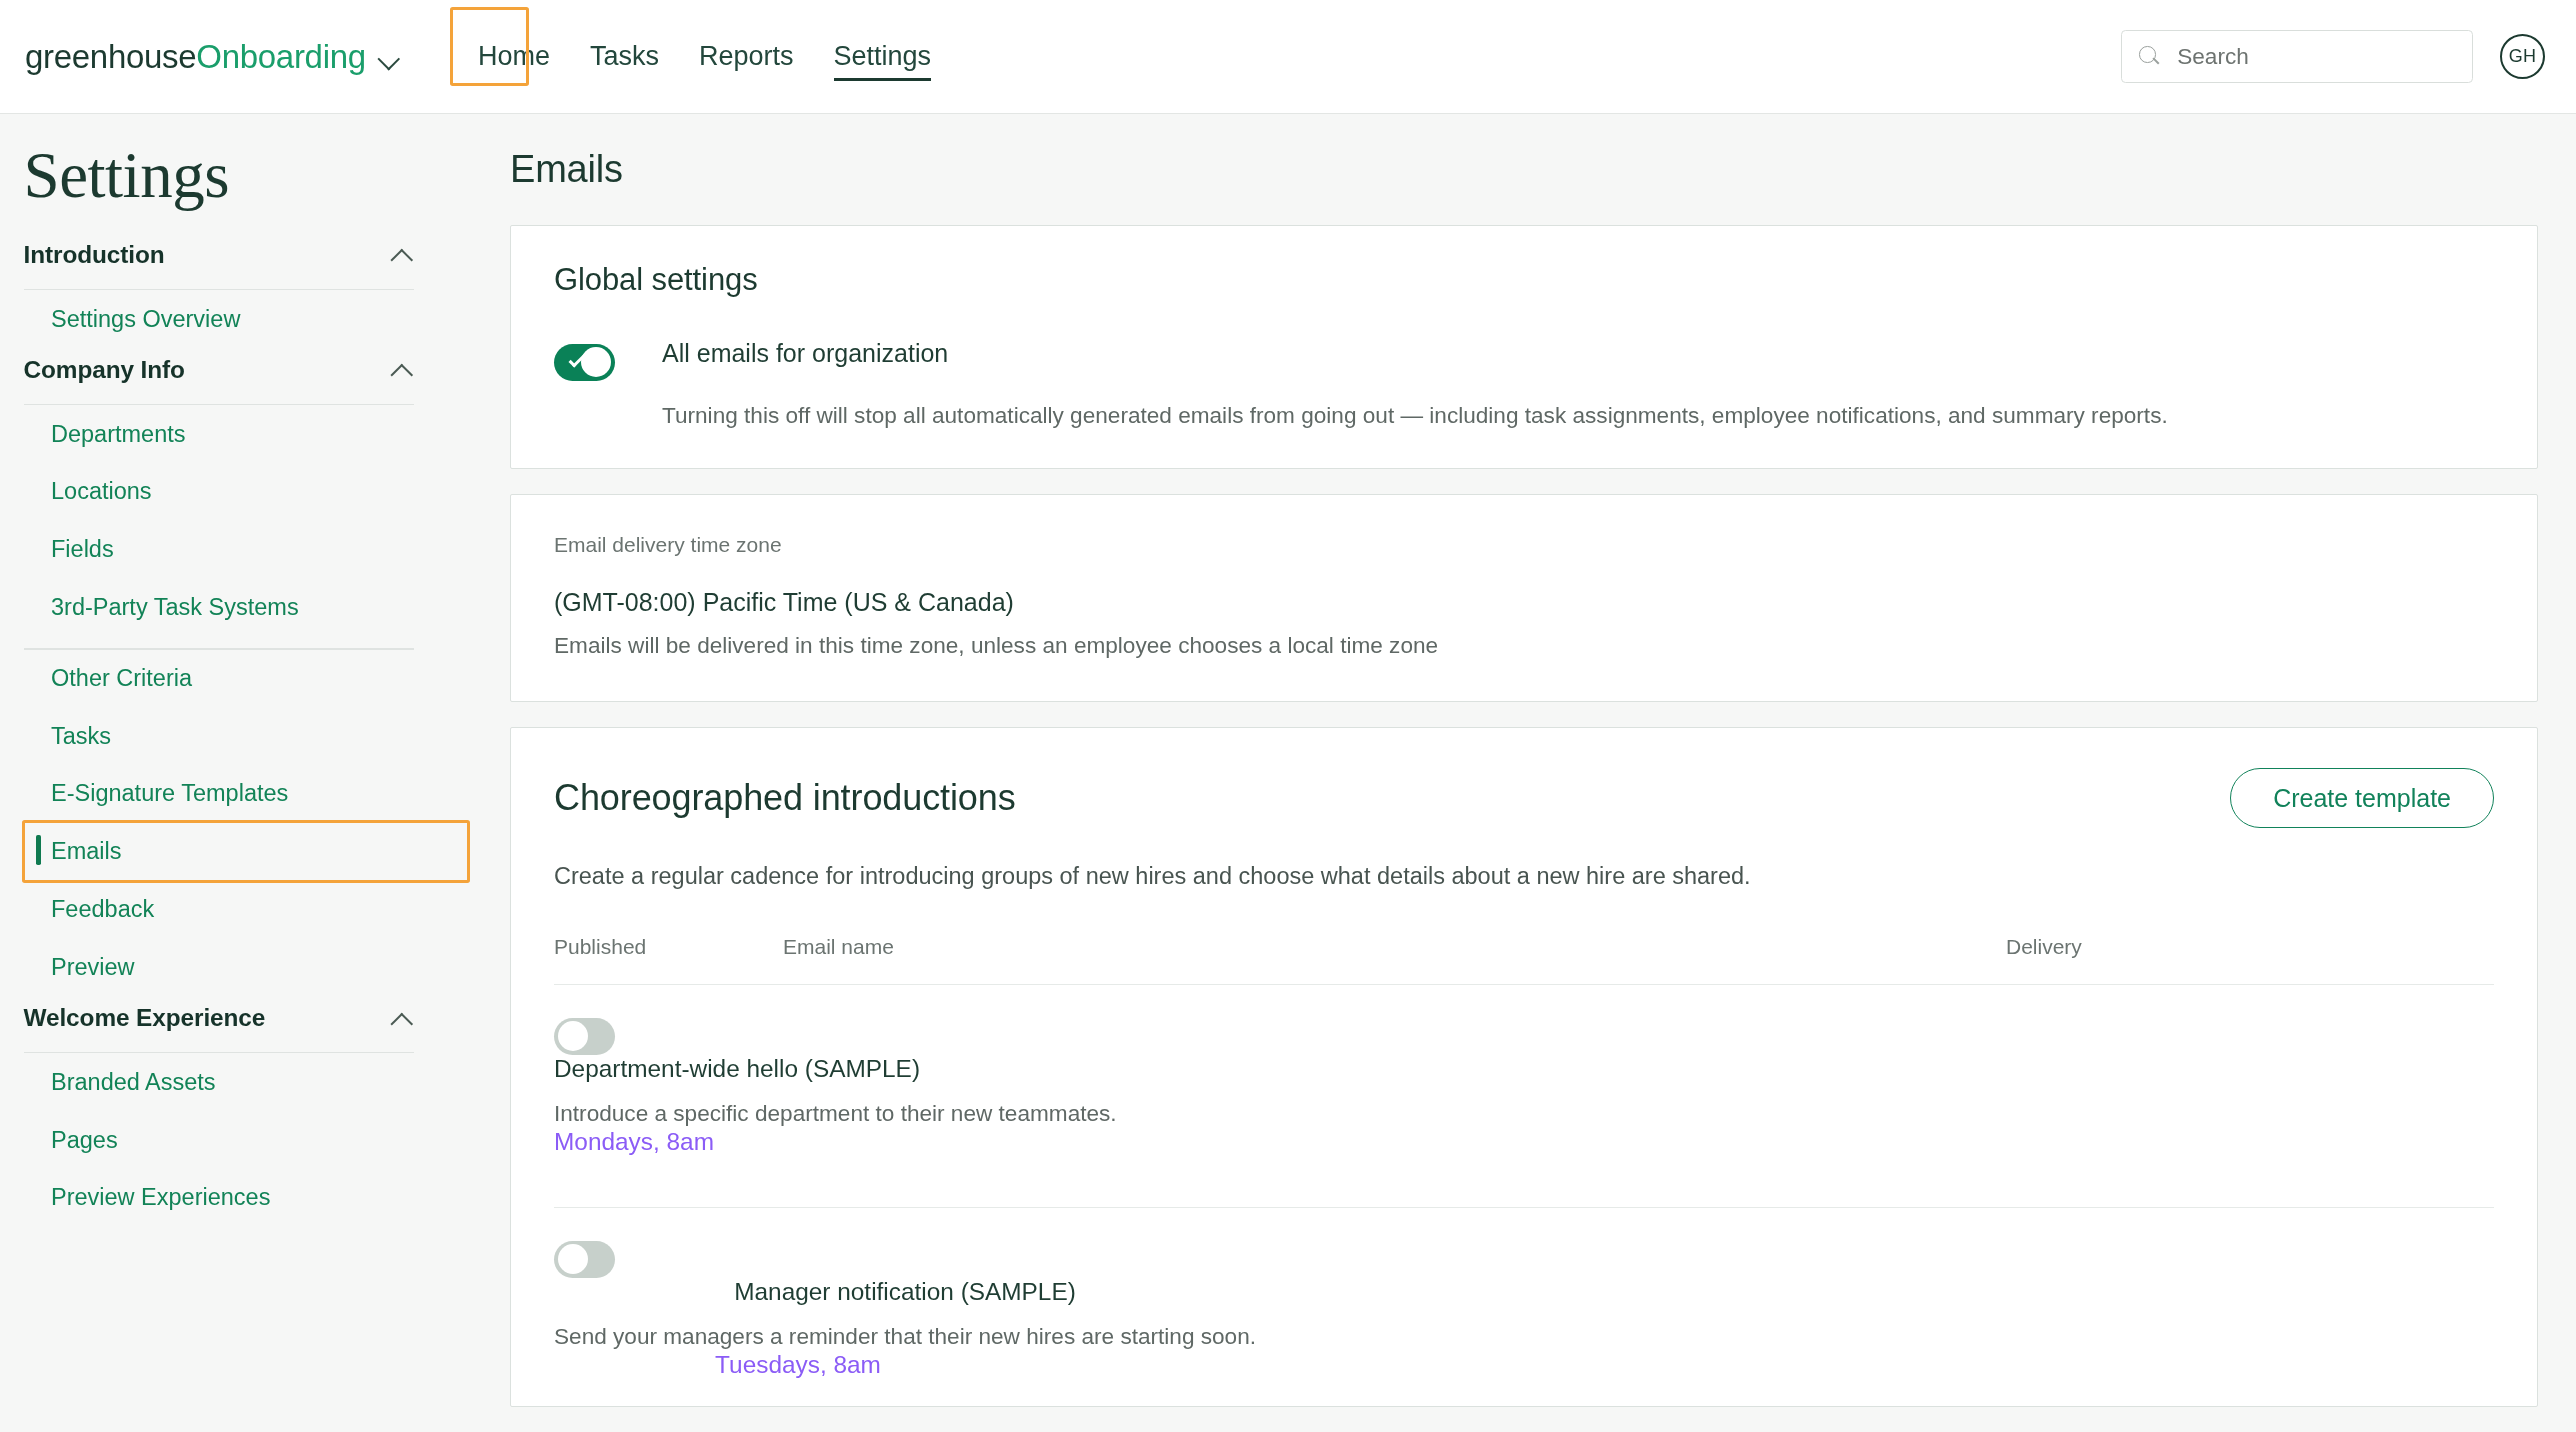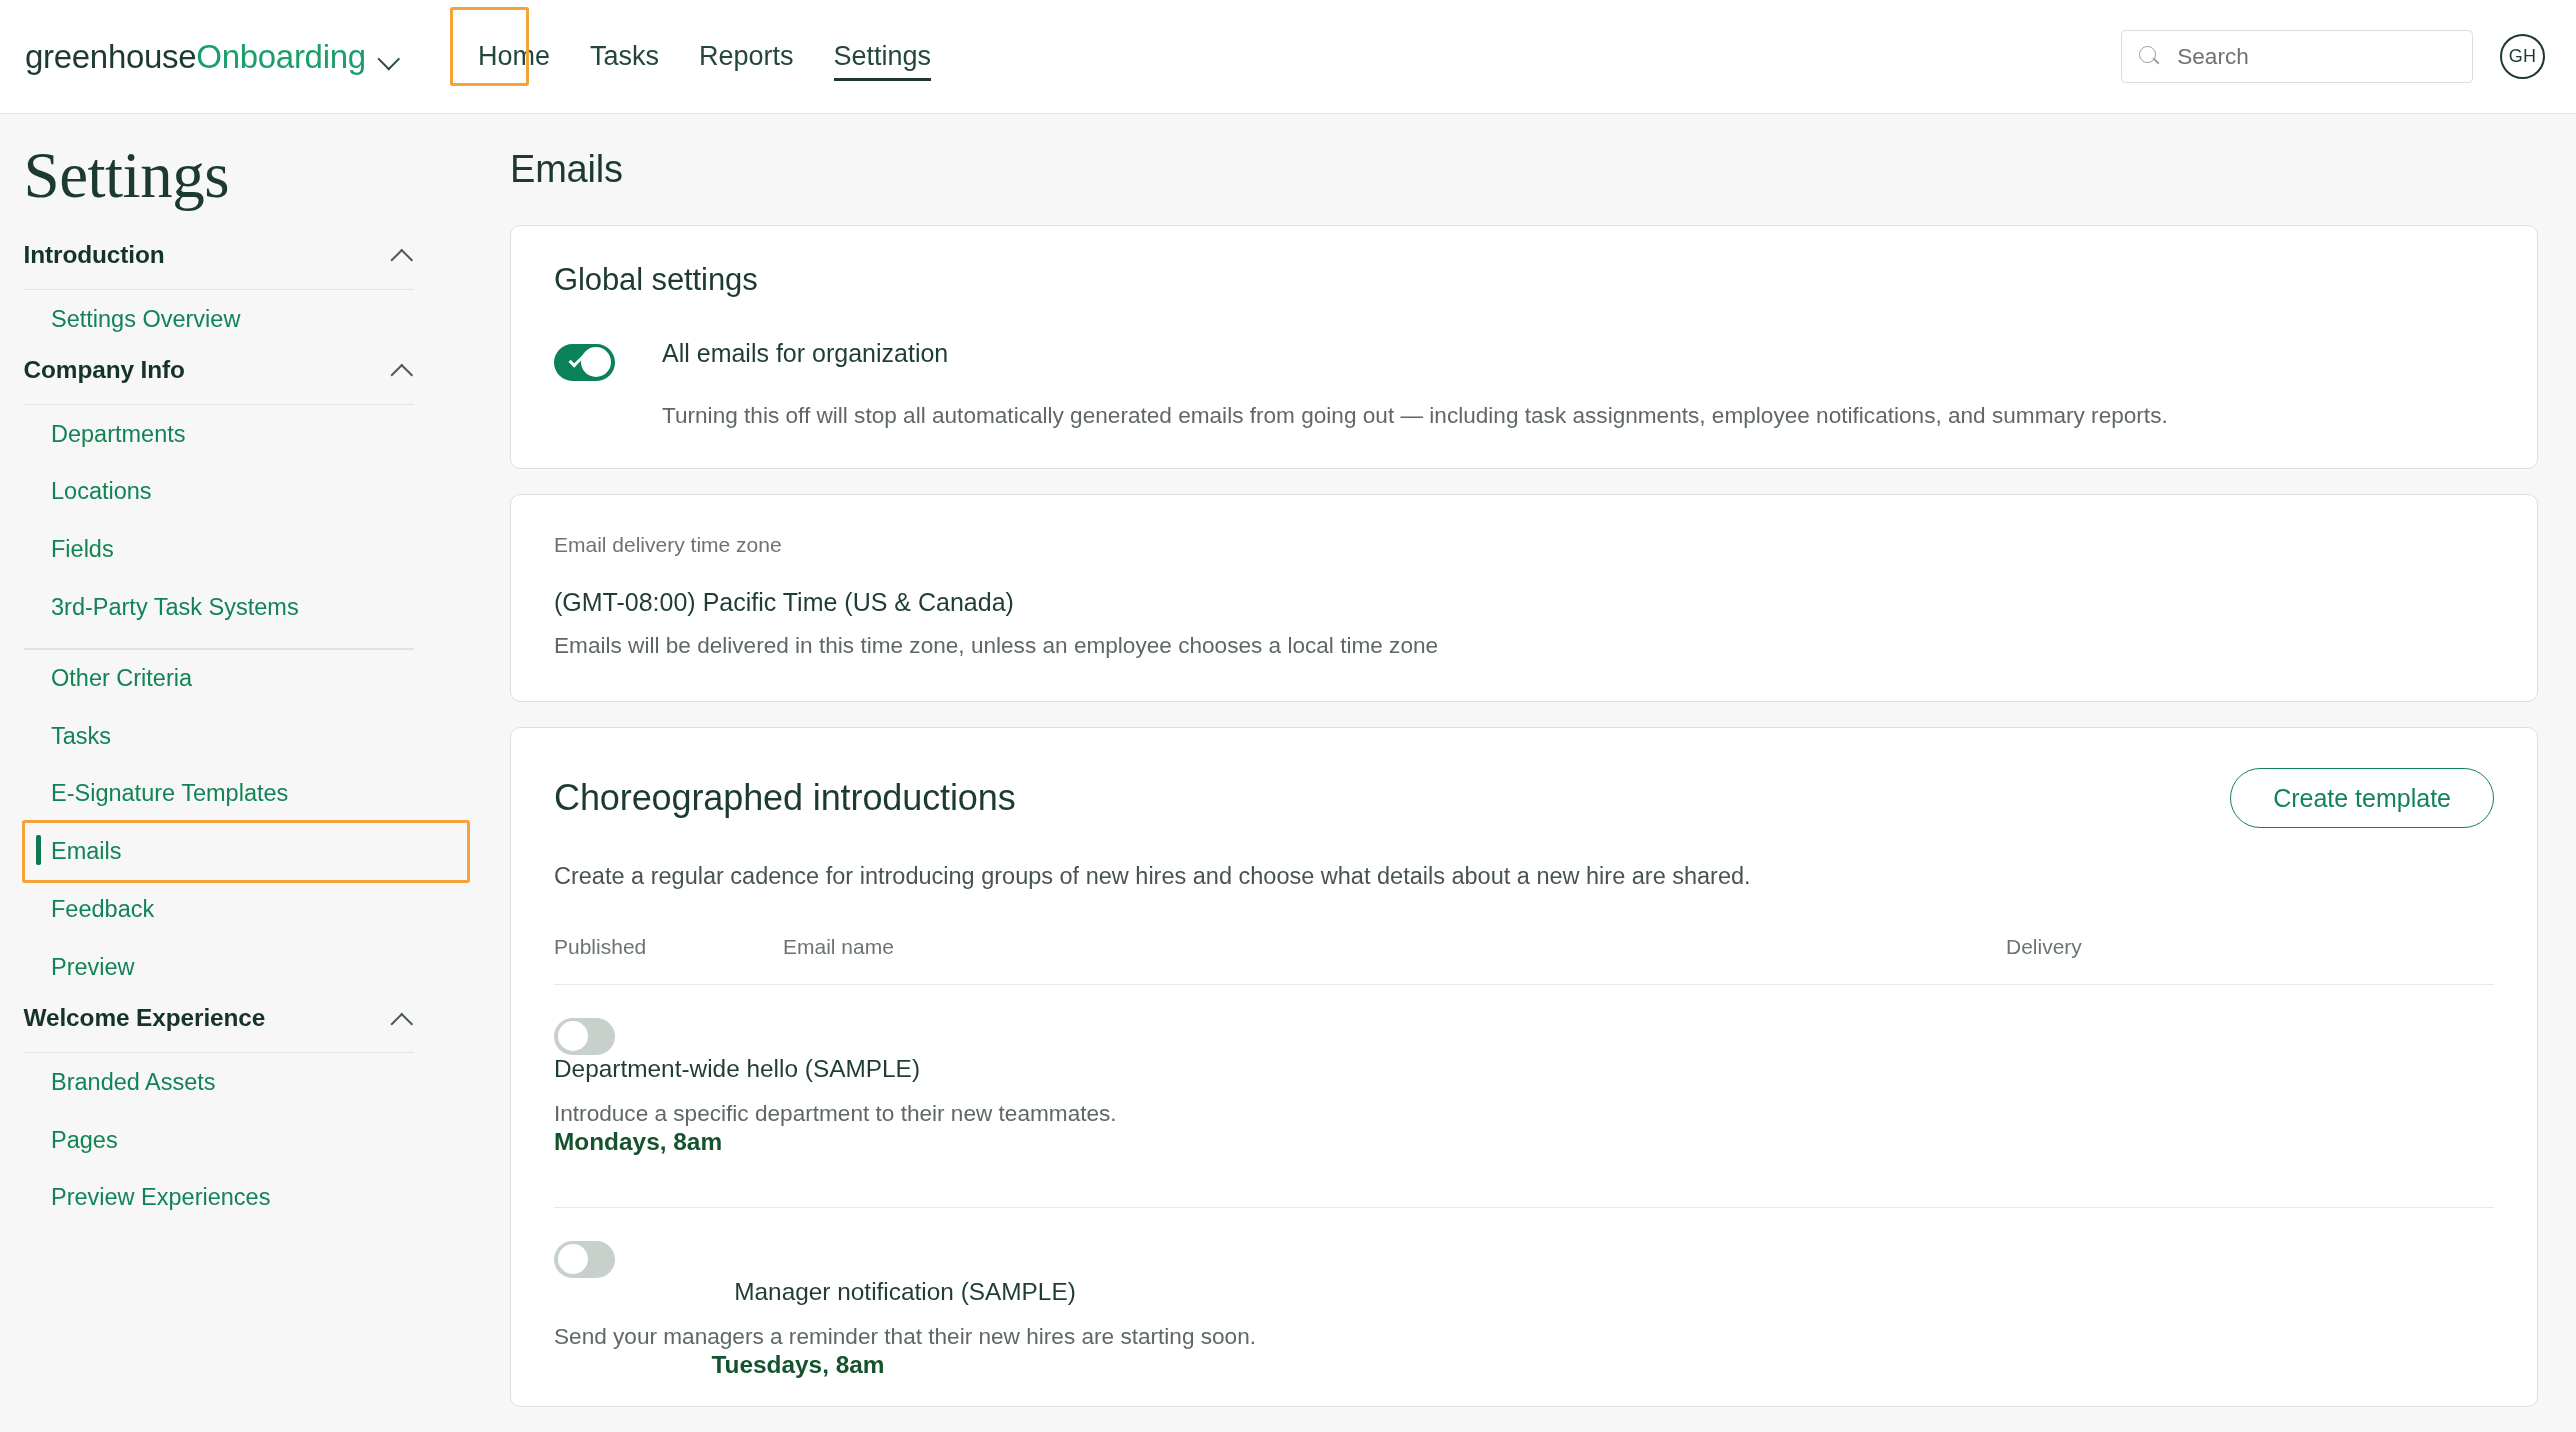--- a/index.html
+++ b/index.html
@@ -241,21 +241,21 @@
   .main-title {
     font-size: 38px;
     color: #1c3a30;
     font-weight: 400;
     margin-bottom: 34px;
     letter-spacing: -0.2px;
   }
   .card {
     background: #fff;
     border: 1.4px solid #dbe1de;
-    border-radius: 10px;
+    border-radius: 2px;
     margin-bottom: 25px;
   }
   .card-pad { padding: 36px 43px 38px 43px; }
   .card-h {
     font-size: 31px;
     color: #1c3a30;
     font-weight: 400;
     letter-spacing: -0.1px;
   }
 
@@ -365,23 +365,22 @@
     font-size: 24.4px;
     color: #1f3d33;
   }
   .row-sub {
     font-size: 22.6px;
     color: #5f6865;
     margin-top: 18px;
   }
   .row-del {
     font-size: 24.4px;
-    color: #14532d;
+    color: #8b5cf6;
     padding-top: 1.8px;
-    font-weight: bold;
   }
 </style>
 </head>
 <body>
 
 <div class="topnav">
 
   <div class="brand">
     <div class="brand-word"><span>greenhouse</span><span class="sub">Onboarding</span></div>
     <span class="brand-caret"></span>

